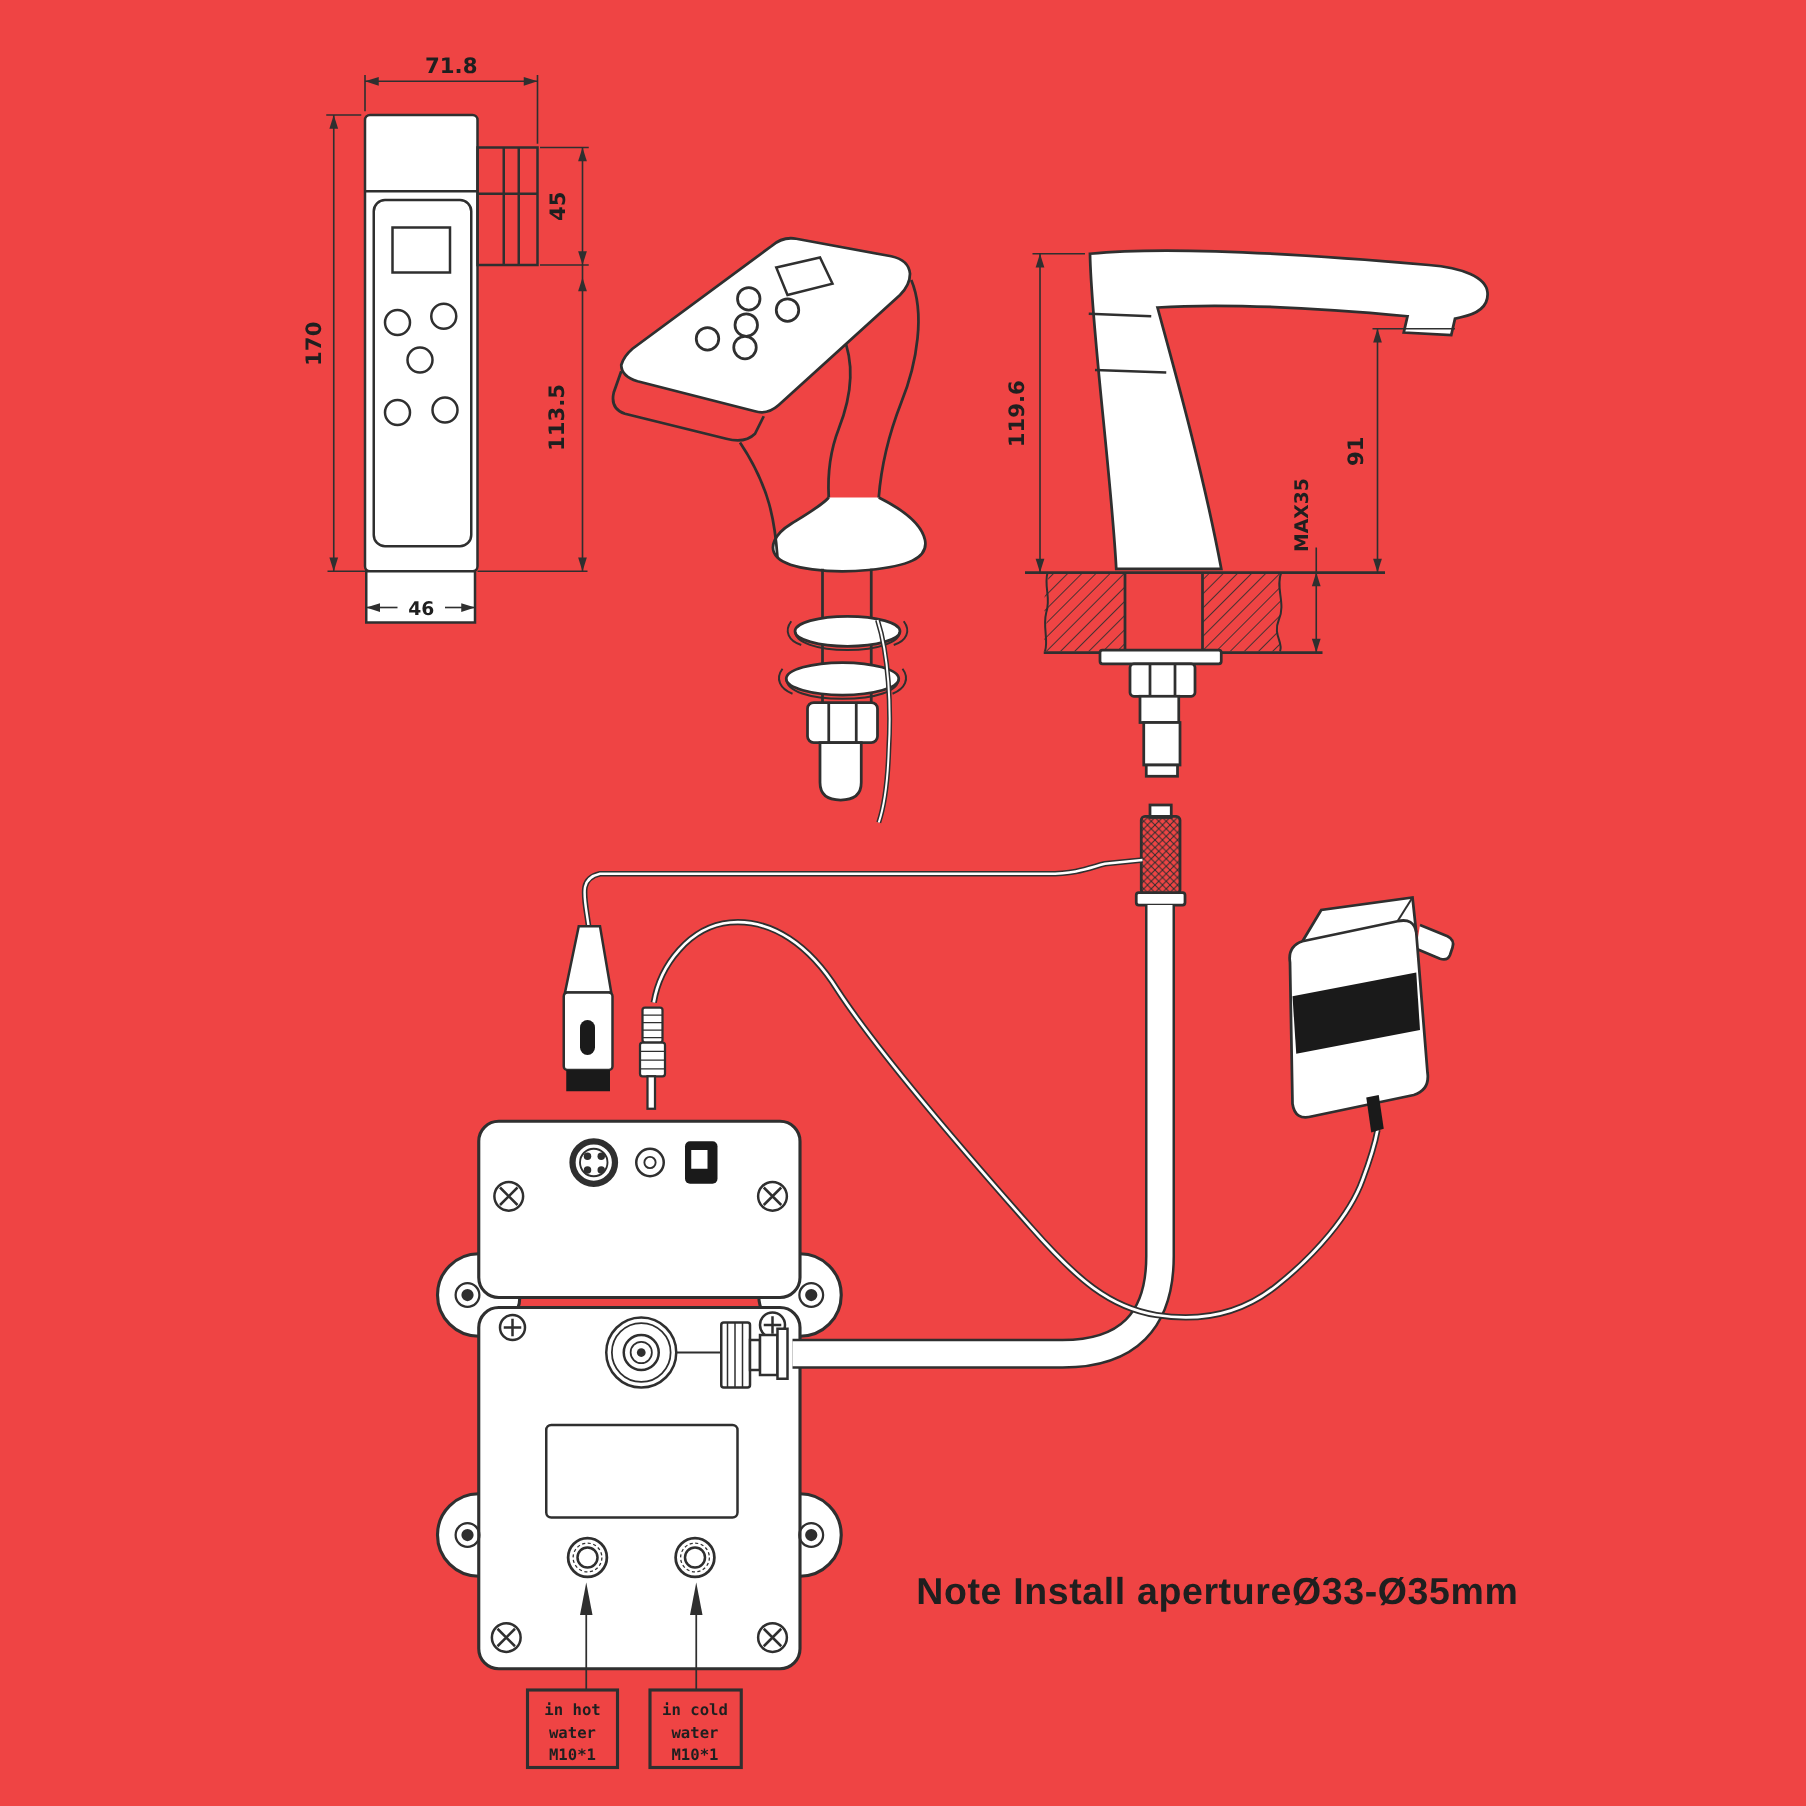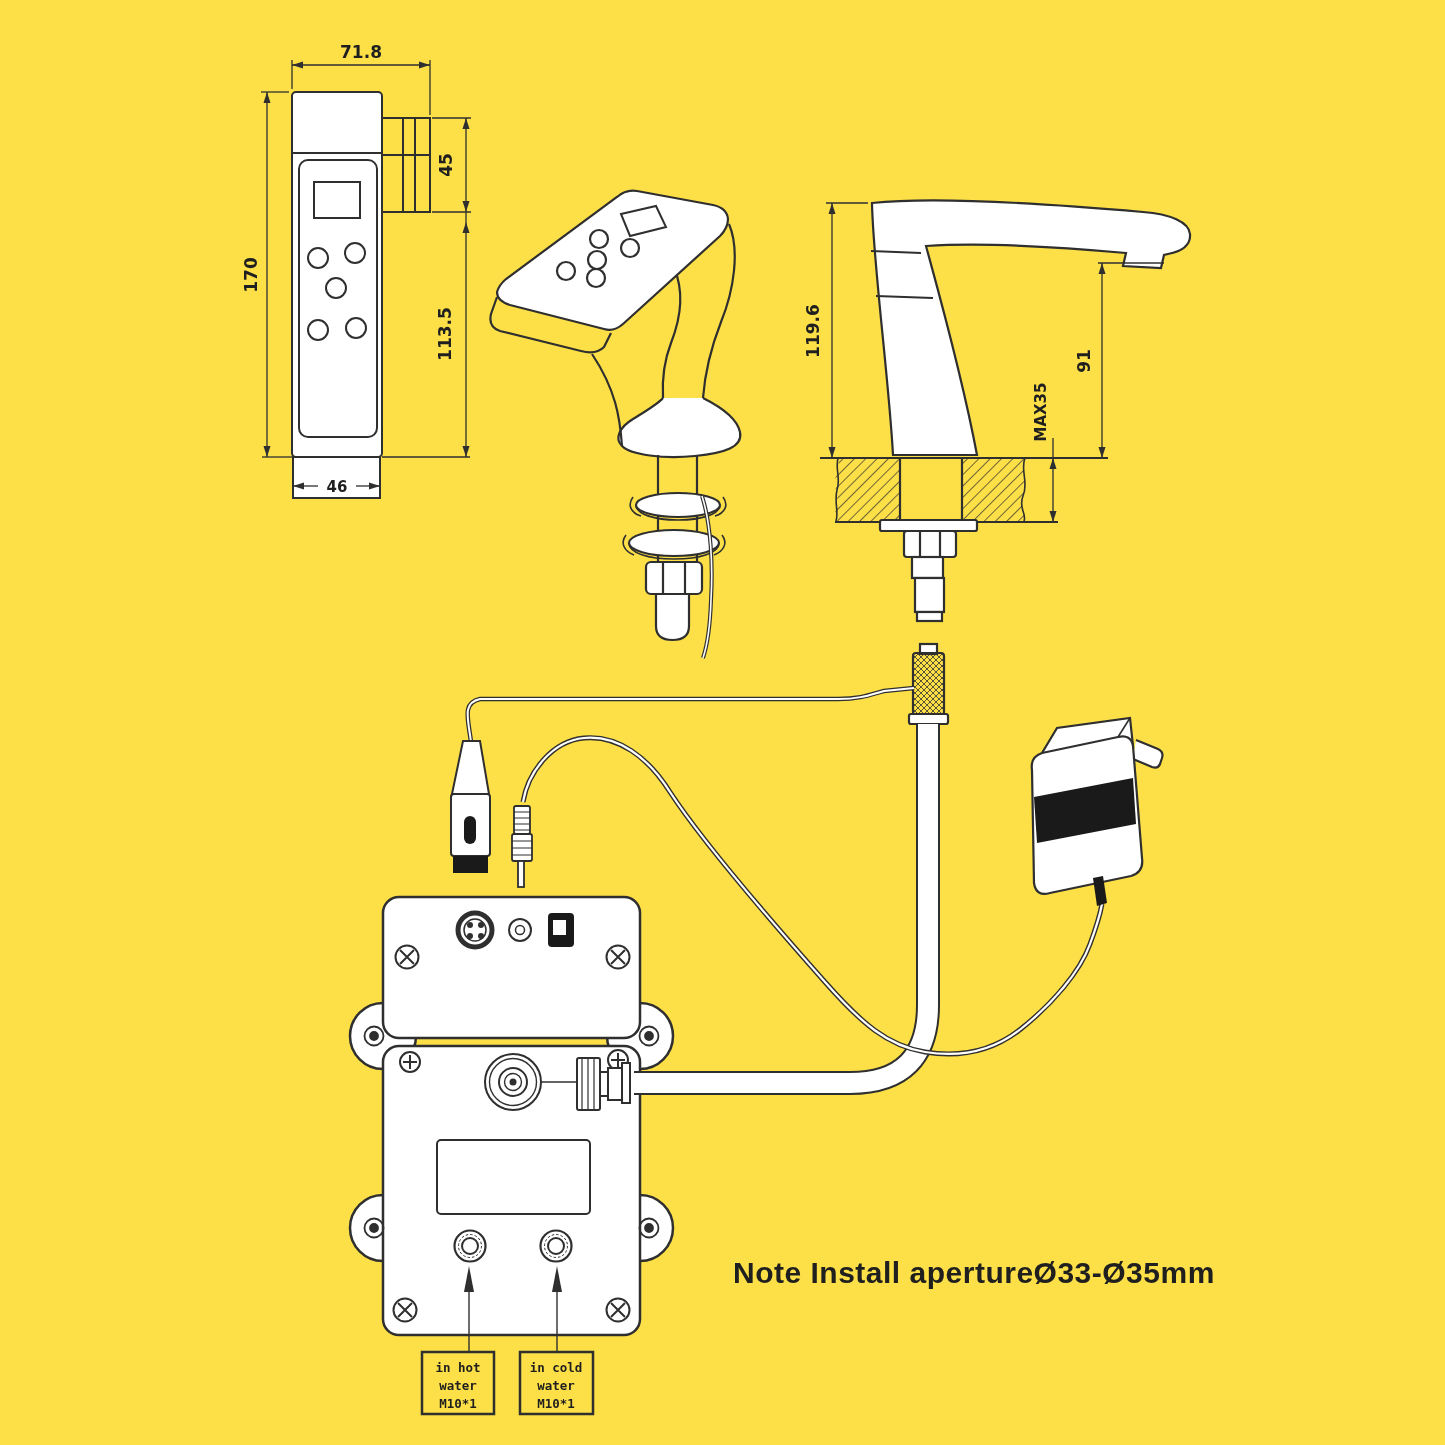--- a/index.html
+++ b/index.html
@@ -1,16 +1,16 @@
 <!DOCTYPE html>
 <html><head>
 <meta charset="utf-8">
 <style>
   html,body{margin:0;padding:0;background:#ffffff;}
-  .stage{position:relative;width:1445px;height:1445px;background:#fde047;overflow:hidden;
+  .stage{position:relative;width:1445px;height:1445px;background:#ef4444;overflow:hidden;
          font-family:"Liberation Sans", sans-serif;}
   svg{position:absolute;left:0;top:0;}
   svg text{fill:#1f1f1f;}
   .dimtxt{font-family:"DejaVu Sans", sans-serif;font-size:17px;font-weight:700;}
   .dimtxt-s{font-family:"DejaVu Sans", sans-serif;font-size:15px;font-weight:700;}
   .notetxt{font-family:"Liberation Sans", sans-serif;font-size:30px;font-weight:700;letter-spacing:0.5px;}
   .lbltxt{font-family:"DejaVu Sans Mono", monospace;font-size:12.5px;font-weight:700;}
 </style>
 </head>
 <body>

